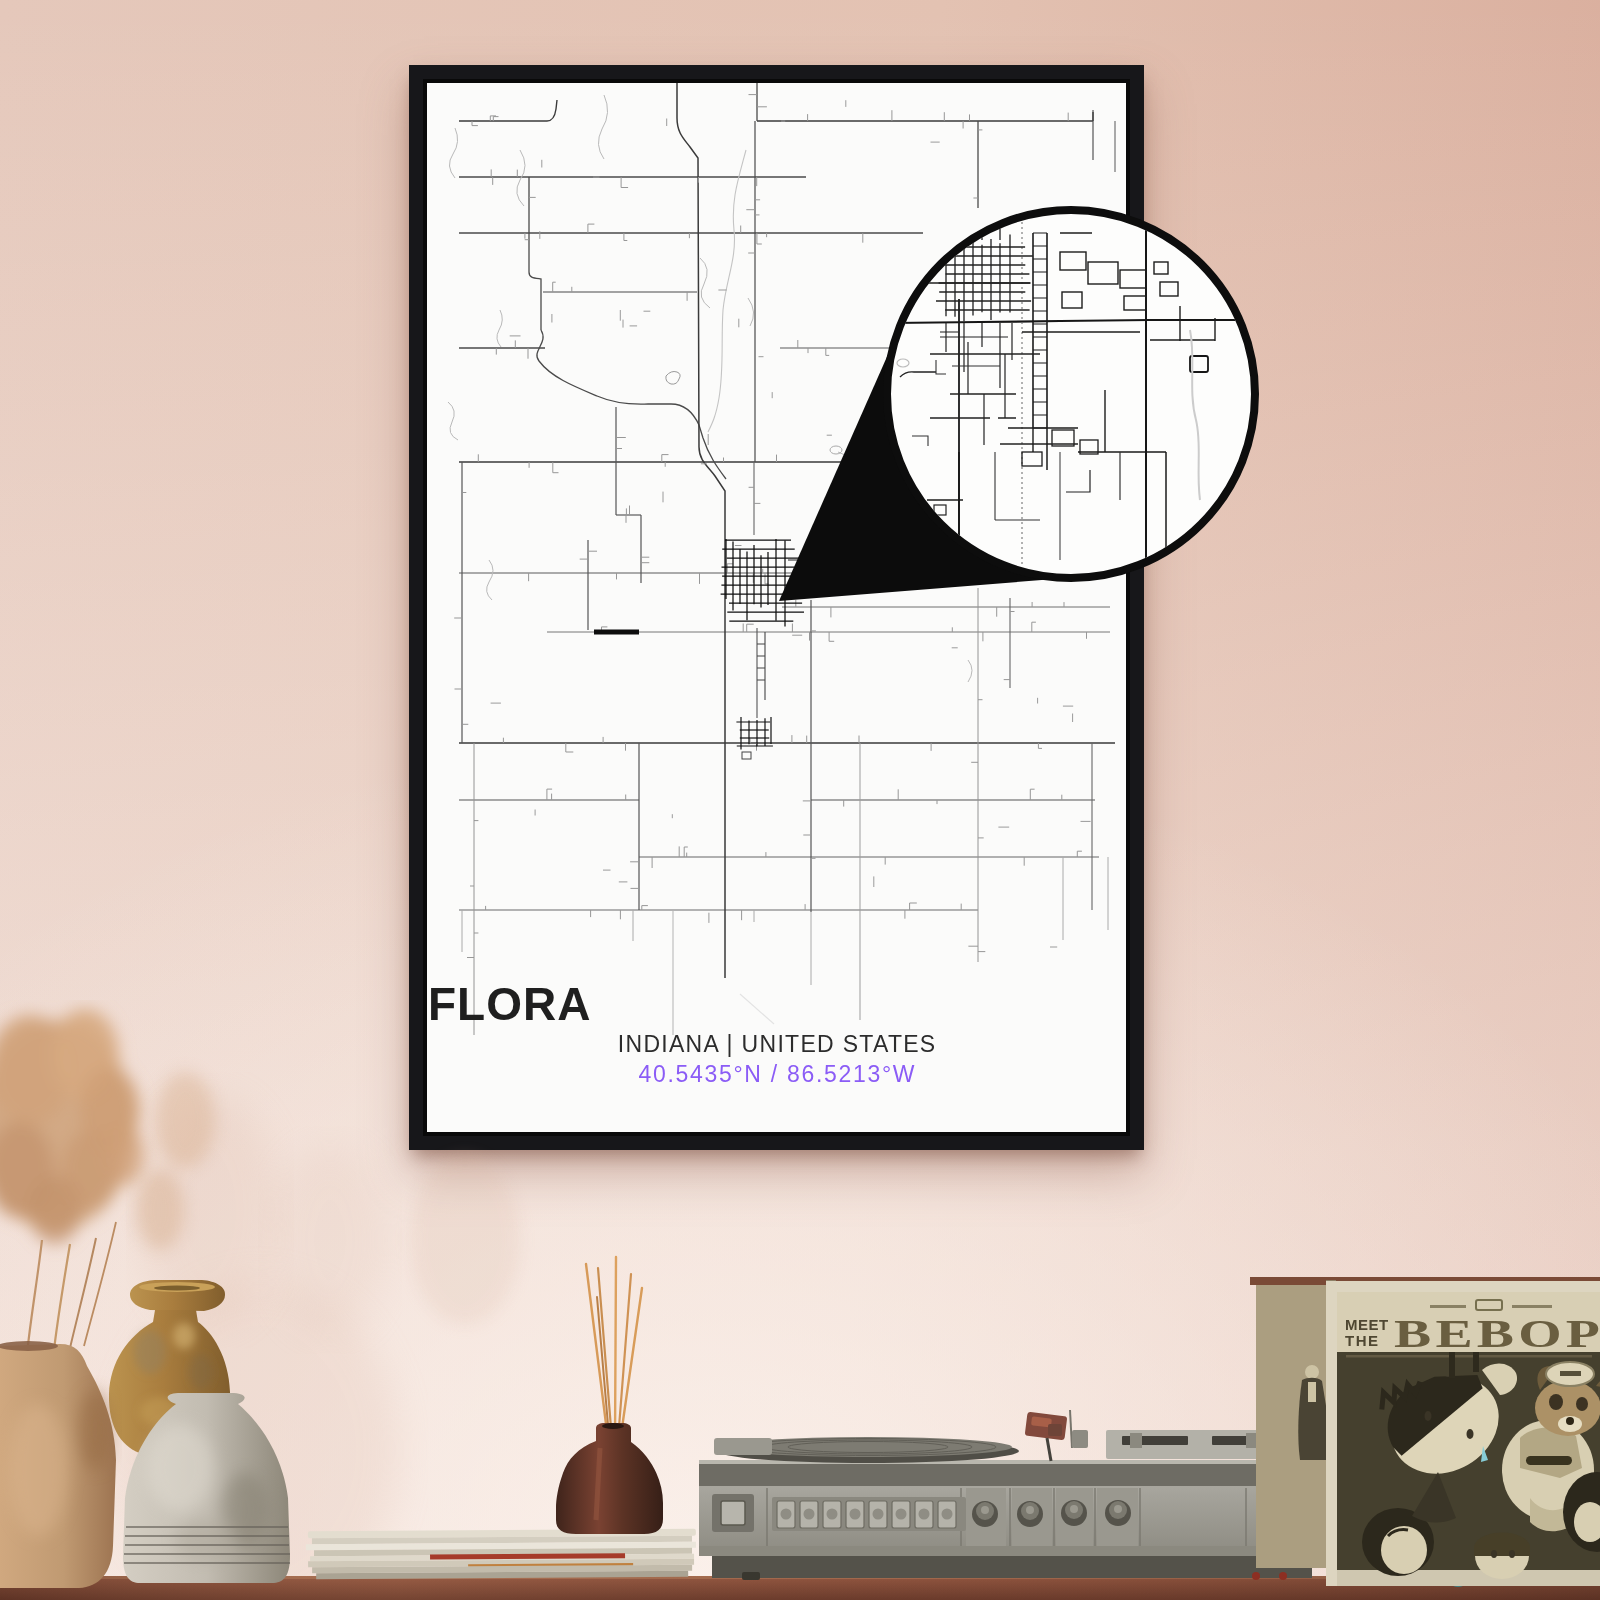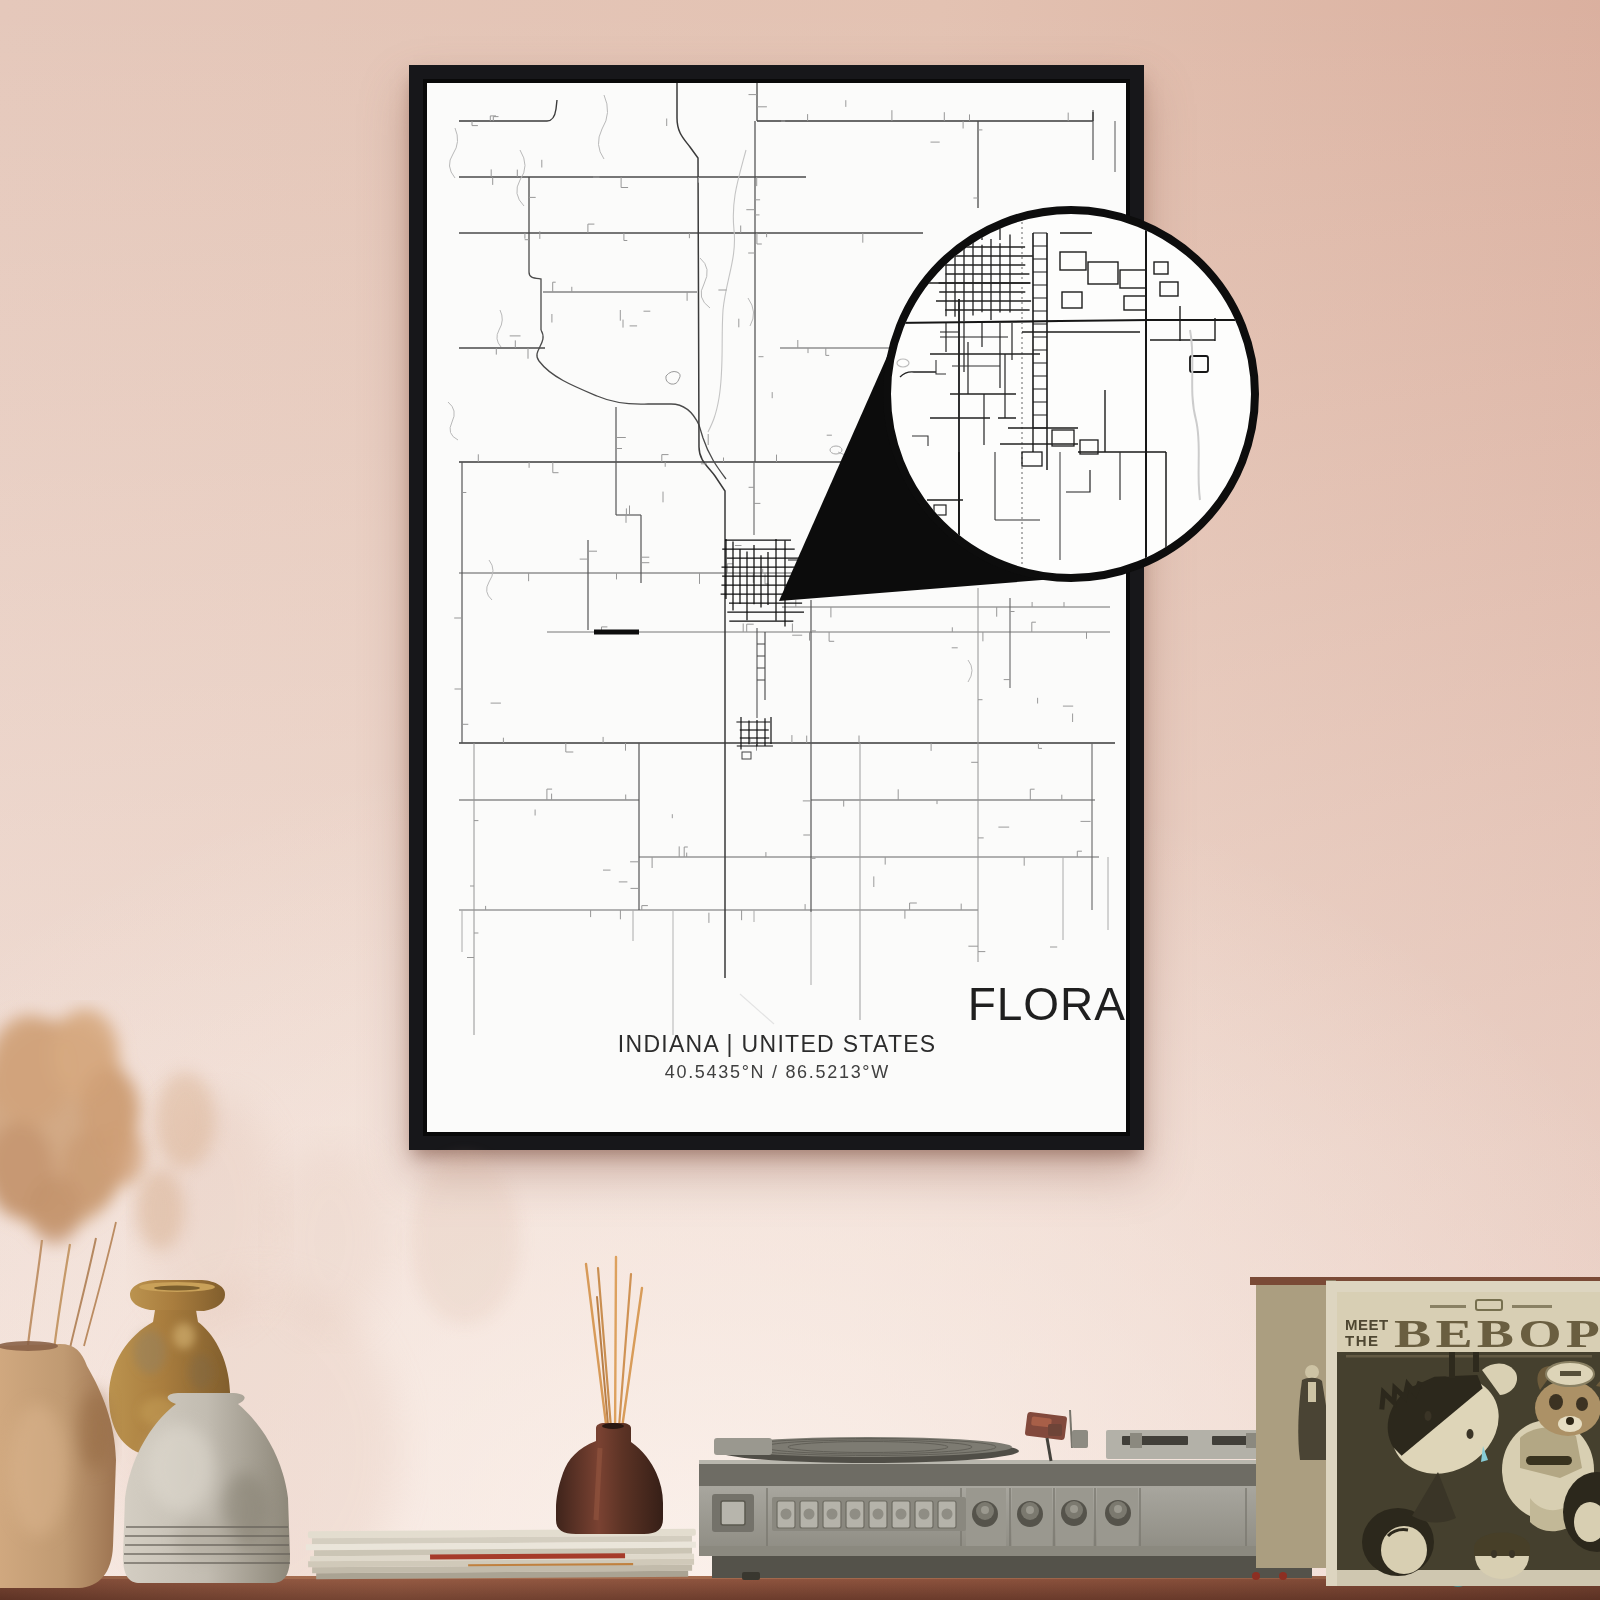--- a/index.html
+++ b/index.html
@@ -448,28 +448,28 @@
 <line x1="946" y1="323" x2="946" y2="352" stroke="#222" stroke-width="1.2"></line>
 <line x1="964" y1="323" x2="964" y2="372" stroke="#222" stroke-width="1.2"></line>
 <line x1="982" y1="323" x2="982" y2="347" stroke="#222" stroke-width="1.2"></line>
 <line x1="1000" y1="323" x2="1000" y2="388" stroke="#222" stroke-width="1.2"></line>
 <line x1="1012" y1="323" x2="1012" y2="360" stroke="#222" stroke-width="1.2"></line>
 <line x1="940" y1="337" x2="1008" y2="337" stroke="#222" stroke-width="1.2"></line>
 <line x1="952" y1="366" x2="1000" y2="366" stroke="#333" stroke-width="1.1"></line>
 </g>
 </svg>
 
-<div class="abs" style="left:427px;top:981px;width:699px;text-align:right;font-size:46px;
-letter-spacing:1px;text-indent:1px;color:#1f1f1f;line-height:1;">FLORA</div>
+<div class="abs" style="left:427px;top:981px;width:699px;text-align:left;font-size:46px;
+letter-spacing:1px;text-indent:1px;color:#1f1f1f;line-height:1;font-weight:bold;">FLORA</div>
 
 <div class="abs" style="left:427px;top:1033px;width:699px;text-align:center;font-size:23px;
 letter-spacing:1.3px;text-indent:1.3px;color:#2c2c2c;line-height:1;">INDIANA | UNITED STATES</div>
 
-<div class="abs" style="left:427px;top:1063px;width:699px;text-align:center;font-size:18px;
-letter-spacing:1.7px;text-indent:1.7px;color:#404040;line-height:1;">40.5435°N / 86.5213°W</div>
+<div class="abs" style="left:427px;top:1063px;width:699px;text-align:center;font-size:23px;
+letter-spacing:1.7px;text-indent:1.7px;color:#8b5cf6;line-height:1;">40.5435°N / 86.5213°W</div>
 
 <svg class="abs" style="left:0;top:1000px;" width="1600" height="600" viewBox="0 1000 1600 600">
 <defs>
 <linearGradient id="deskg" x1="0" y1="0" x2="0" y2="1">
           <stop offset="0" stop-color="#935741"></stop>
           <stop offset="1" stop-color="#693a2b"></stop>
         </linearGradient>
 <linearGradient id="vase1g" x1="0" y1="0" x2="1" y2="0">
           <stop offset="0" stop-color="#d0a87f"></stop>
           <stop offset="0.55" stop-color="#c09a72"></stop>

